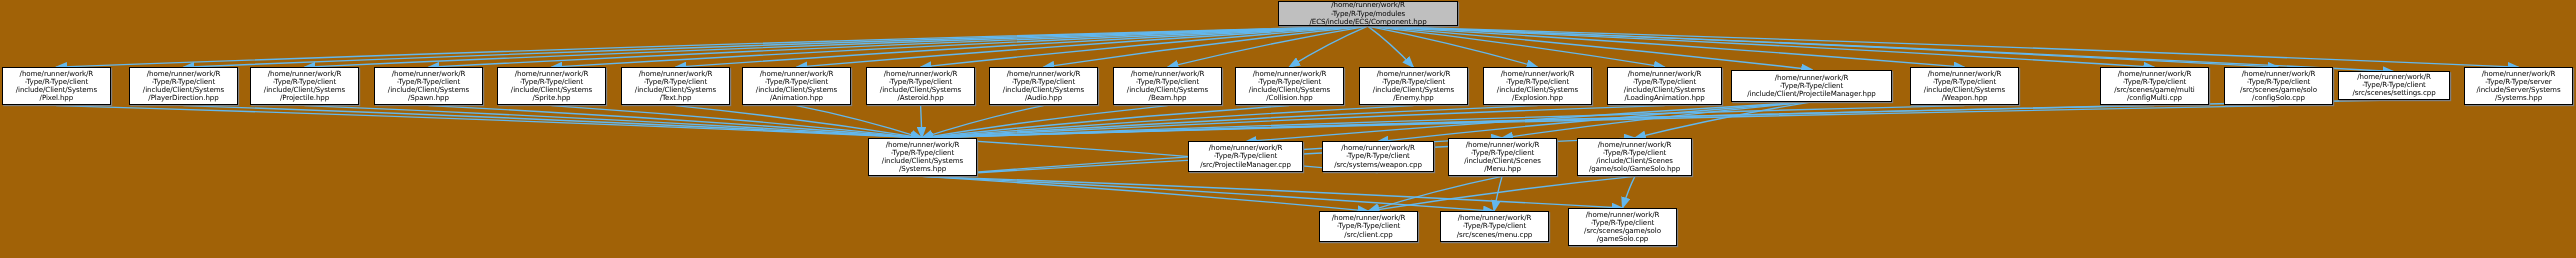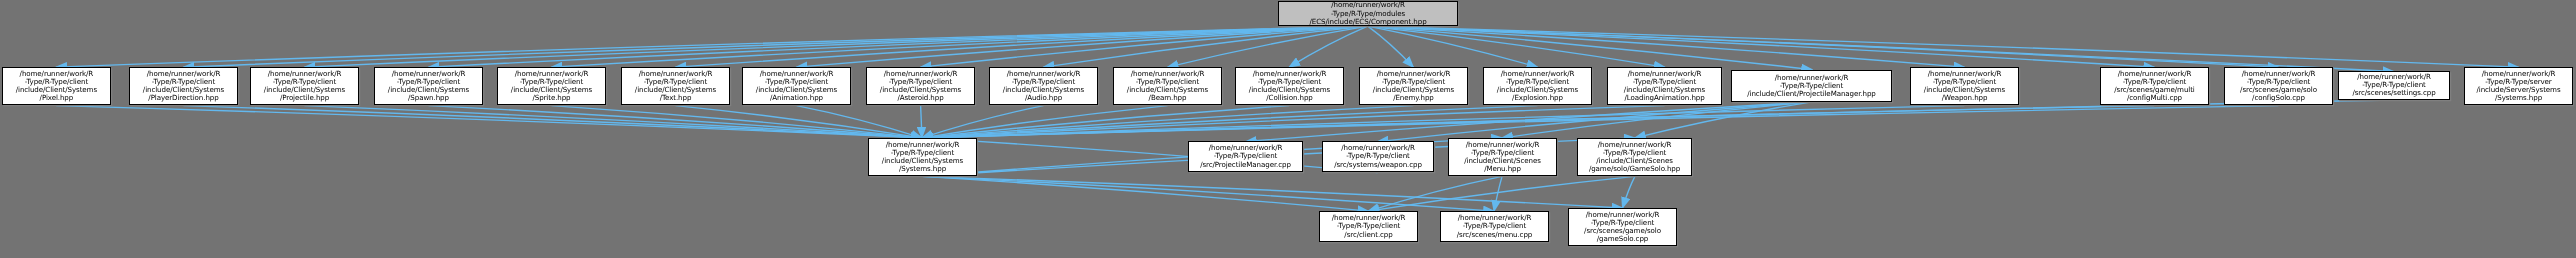--- a/index.html
+++ b/index.html
@@ -1,16 +1,16 @@
 <!DOCTYPE html>
 <html style="font-size:10px"><head>
 <meta charset="utf-8">
 <style>
   html,body{margin:0;padding:0;background:#000;}
-  #canvas{position:relative;width:2576px;height:259px;background:#737373;
+  #canvas{position:relative;width:2576px;height:259px;background:#a16207;
     font-family:"DejaVu Sans","Liberation Sans",sans-serif;overflow:hidden;}
   svg.edges{position:absolute;left:0;top:0;width:2576px;height:259px;pointer-events:none;}
   .node{position:absolute;box-sizing:border-box;background:#fff;border:0.6px solid #000;
     box-shadow:1.2px 1.2px 0 0 #808080;display:flex;align-items:center;justify-content:center;
     text-align:center;color:#000;font-size:7.1px;line-height:8.2px;white-space:pre-line;
     padding:0.6px 1.9px;letter-spacing:-0.1px;}
   .node.root{background:#bfbfbf;}
 </style>
 </head>
 <body>

